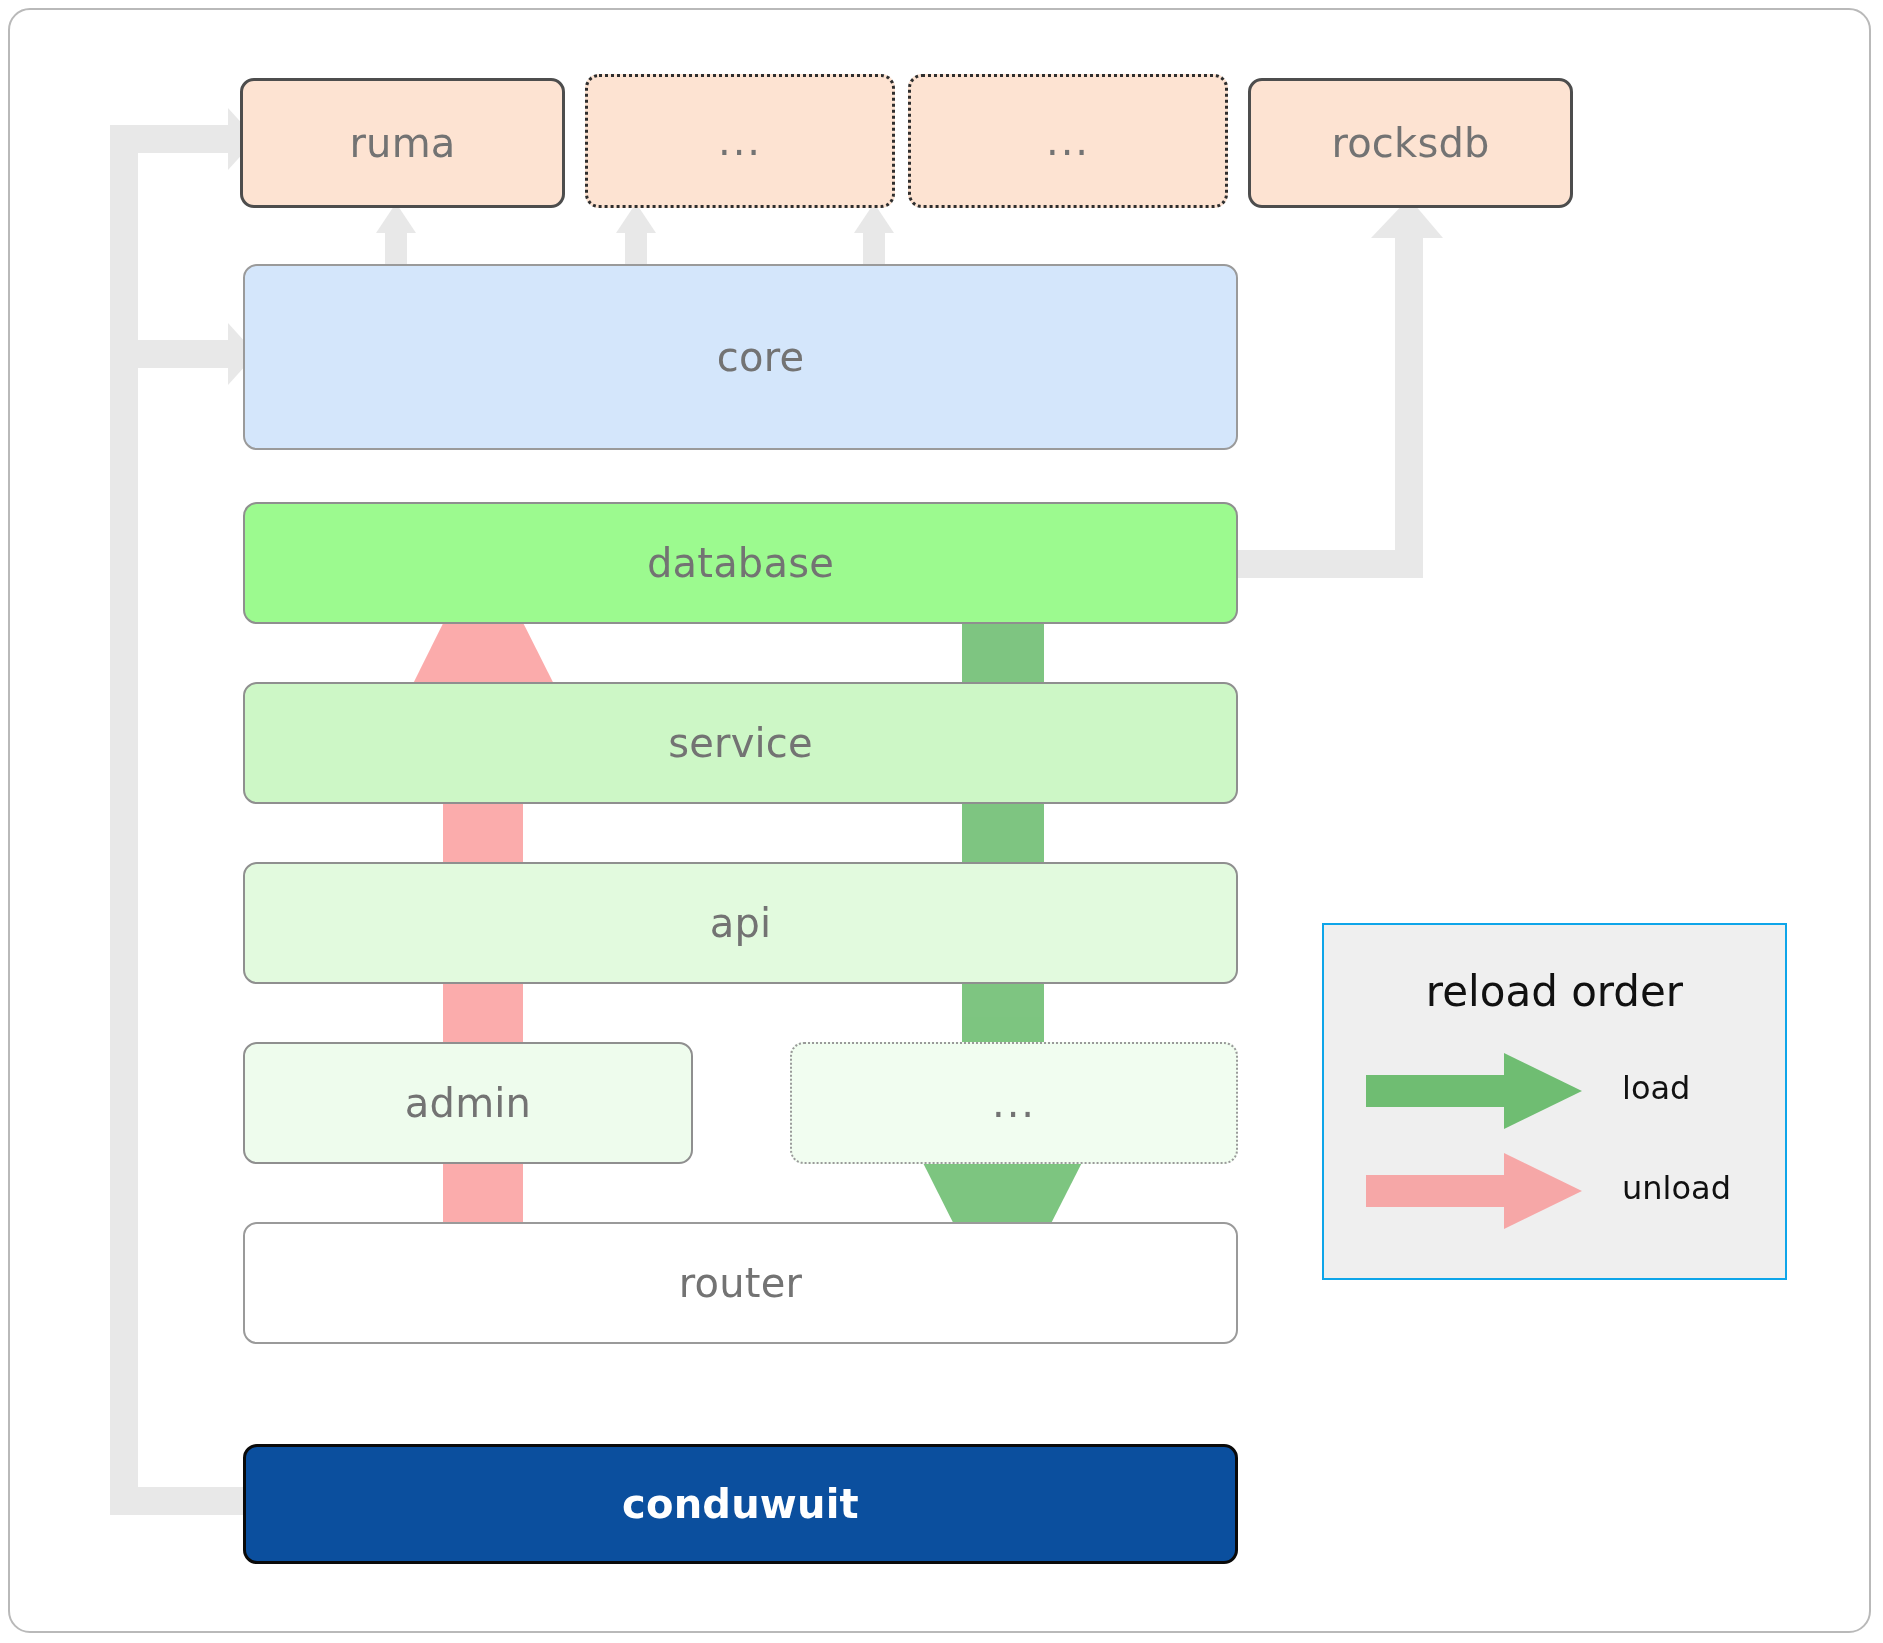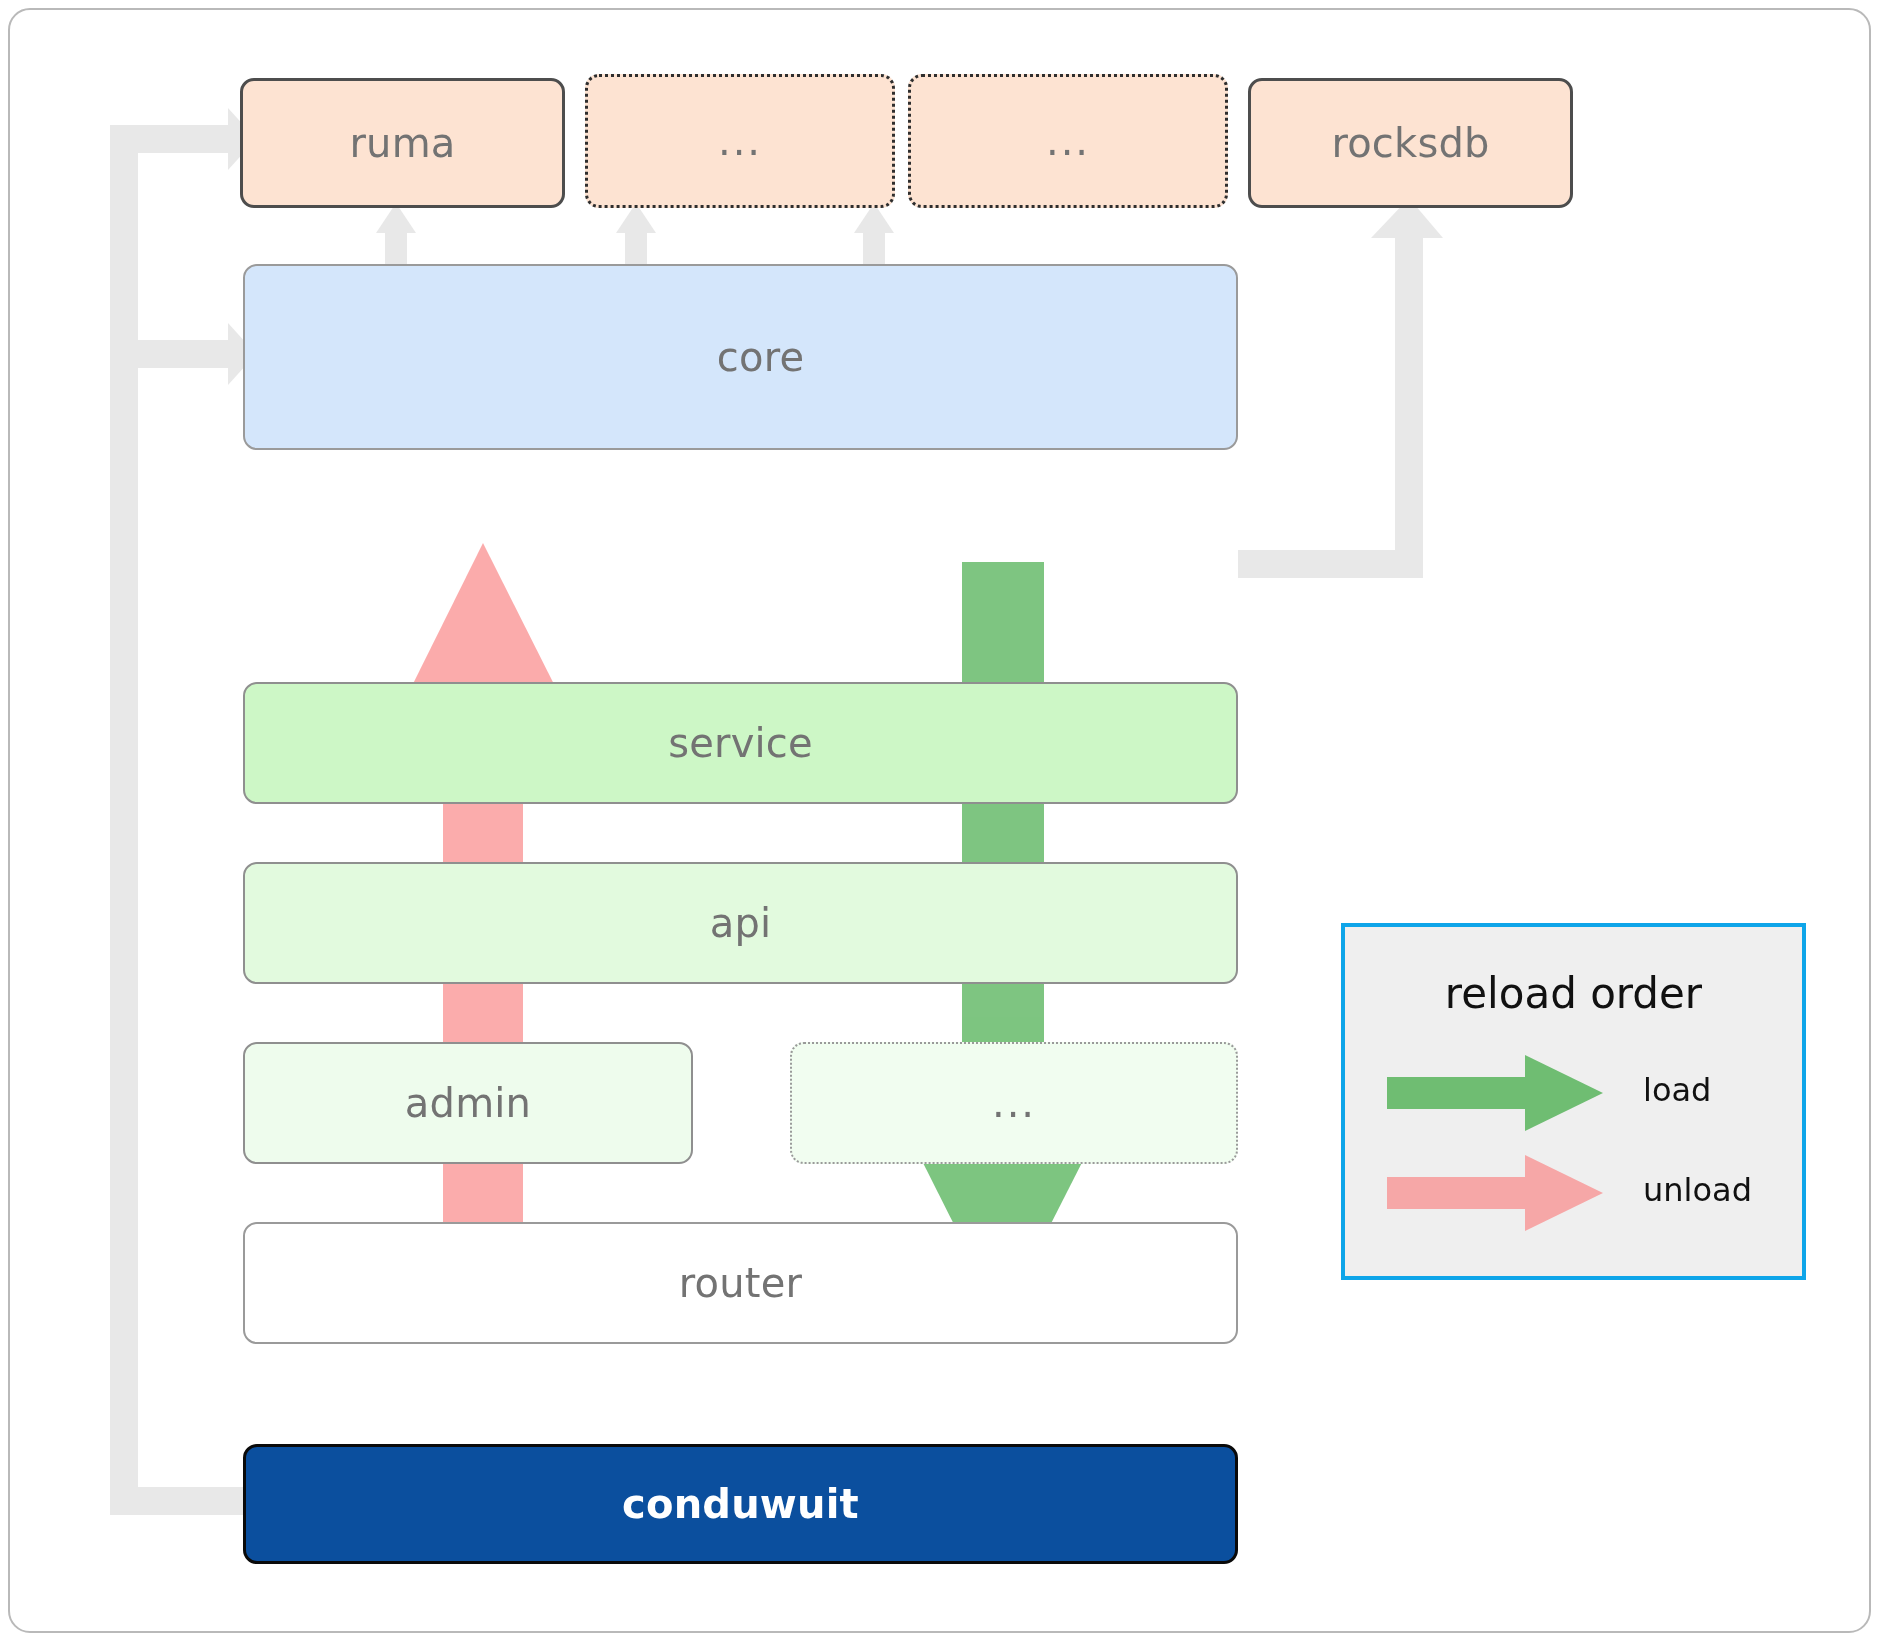--- a/index.html
+++ b/index.html
@@ -84,23 +84,22 @@
     letter-spacing: 2px;
     line-height: 0.4;
   }
   .legend {
     position: absolute;
     left: 1322px;
     top: 923px;
     width: 465px;
     height: 357px;
     background: #efefef;
-    border: 4px solid #0ea5e9;
+    border: 2px solid #0ea5e9;
     box-sizing: border-box;
-    margin-left: 19px;
   }
   .legend-title {
     position: absolute;
     left: 0;
     top: 42px;
     width: 100%;
     text-align: center;
     font-size: 42px;
     color: #111111;
   }
@@ -194,20 +193,23 @@
   </div>
 
   <div class="node dep" style="left:1248px;top:78px;width:325px;height:130px;">
     <span>rocksdb</span>
   </div>
 
   <div class="node core" style="left:243px;top:264px;width:995px;height:186px;">
     <span>core</span>
   </div>
 
+  <div class="node database" style="left:243px;top:502px;width:995px;height:122px;">
+    <span>database</span>
+  </div>
 
   <div class="node service" style="left:243px;top:682px;width:995px;height:122px;">
     <span>service</span>
   </div>
 
   <div class="node api" style="left:243px;top:862px;width:995px;height:122px;">
     <span>api</span>
   </div>
 
   <div class="node admin" style="left:243px;top:1042px;width:450px;height:122px;">

